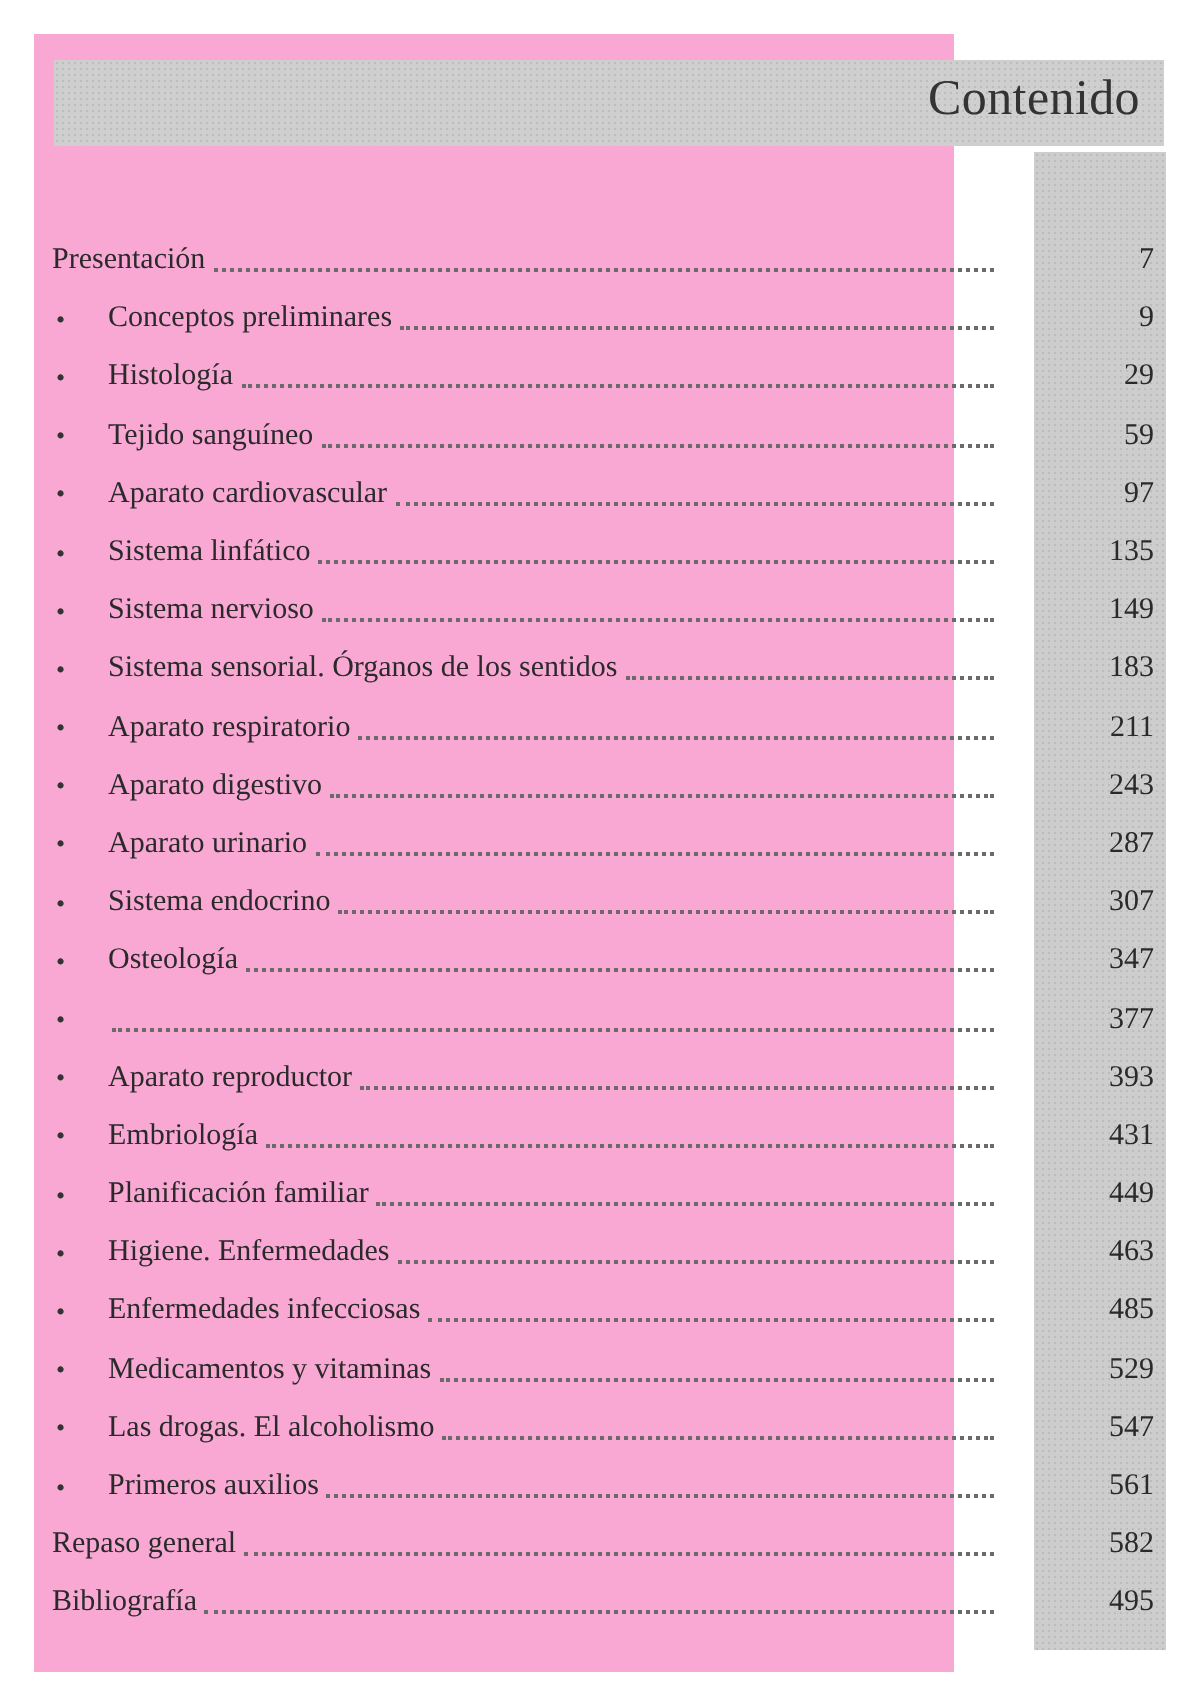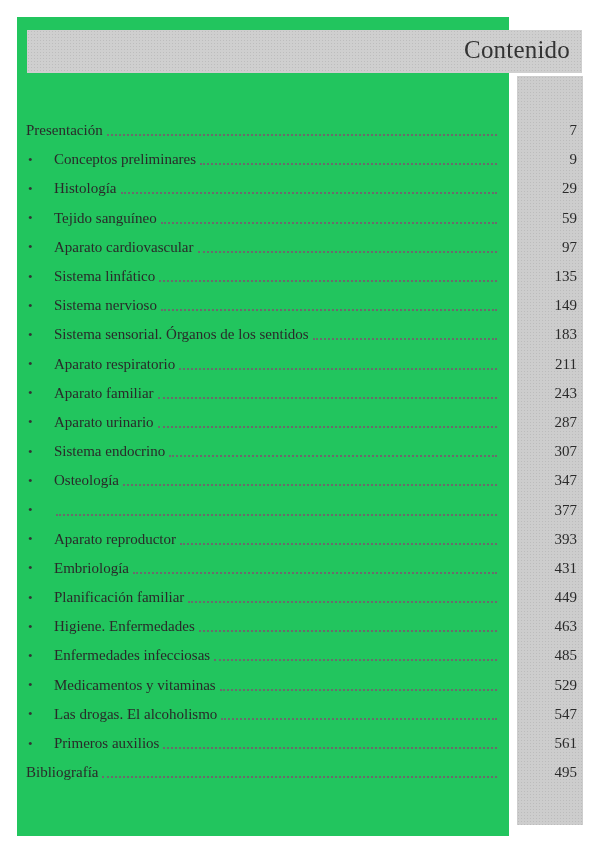--- a/index.html
+++ b/index.html
@@ -8,22 +8,21 @@
       background: #ffffff;
       position: relative;
       overflow: hidden;
       font-family: "Liberation Serif", "DejaVu Serif", serif;
       color: #2a2a2a;
     }
     .page {
       position: absolute;
       left: 17px; top: 17px;
       width: 460px; height: 819px;
-      background: #22c55e;
-      padding-left: 32px;
+      background: #f9a8d4;
     }
     .header-band {
       position: absolute;
       left: 10px; top: 13px;
       width: 555px; height: 43px;
       background: #cfcfcf;
       background-image: radial-gradient(#bdbdbd 0.6px, transparent 0.8px);
       background-size: 3px 3px;
     }
     .header-title {
@@ -145,21 +144,21 @@
     <span class="page-num">183</span>
   </li>
       <li class="toc-row">
     <span class="bullet">•</span>
     <span class="label">Aparato respiratorio</span>
     <span class="leader"></span>
     <span class="page-num">211</span>
   </li>
       <li class="toc-row">
     <span class="bullet">•</span>
-    <span class="label">Aparato familiar</span>
+    <span class="label">Aparato digestivo</span>
     <span class="leader"></span>
     <span class="page-num">243</span>
   </li>
       <li class="toc-row">
     <span class="bullet">•</span>
     <span class="label">Aparato urinario</span>
     <span class="leader"></span>
     <span class="page-num">287</span>
   </li>
       <li class="toc-row">
@@ -219,20 +218,26 @@
     <span class="bullet">•</span>
     <span class="label">Las drogas. El alcoholismo</span>
     <span class="leader"></span>
     <span class="page-num">547</span>
   </li>
       <li class="toc-row">
     <span class="bullet">•</span>
     <span class="label">Primeros auxilios</span>
     <span class="leader"></span>
     <span class="page-num">561</span>
+  </li>
+      <li class="toc-row top-level">
+
+    <span class="label">Repaso general</span>
+    <span class="leader"></span>
+    <span class="page-num">582</span>
   </li>
       <li class="toc-row top-level">
 
     <span class="label">Bibliografía</span>
     <span class="leader"></span>
     <span class="page-num">495</span>
   </li>
     </ul>
 </div>
 

